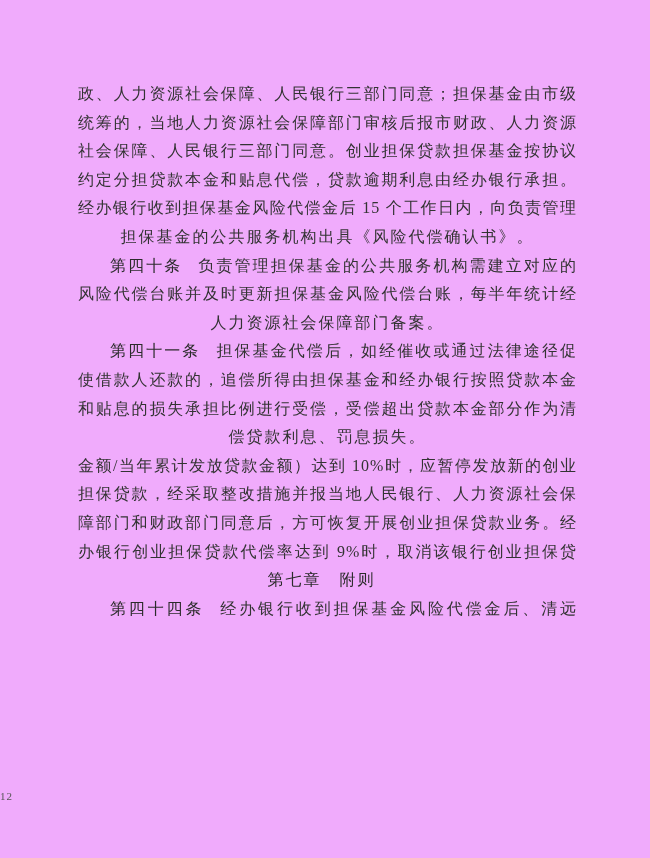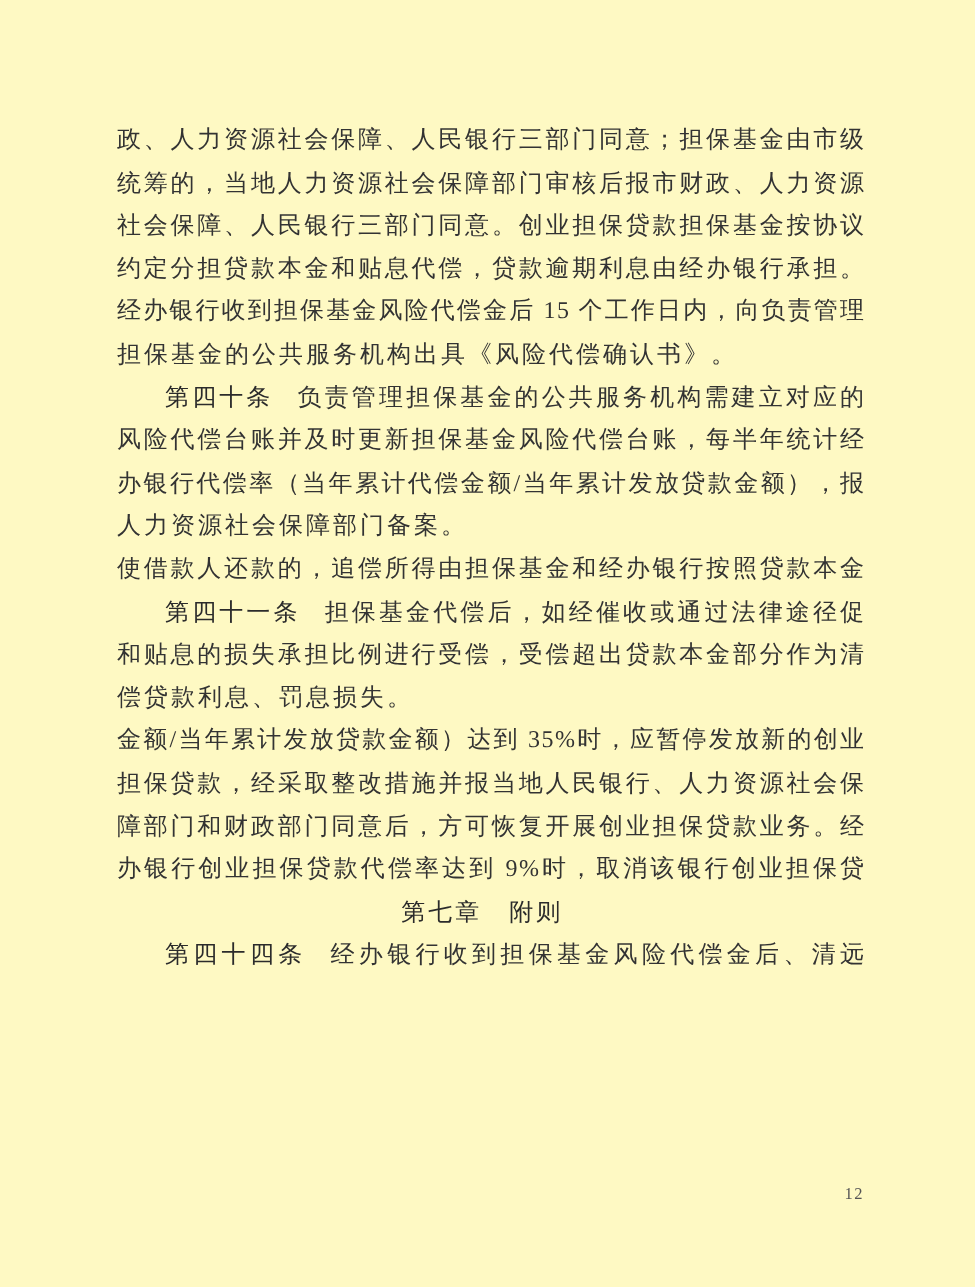--- a/index.html
+++ b/index.html
@@ -4,36 +4,36 @@
 <style>
   html, body {
     margin: 0;
     padding: 0;
     background: #ffffff;
   }
   .page {
     position: relative;
     width: 650px;
     height: 858px;
-    background: #fef9c3;
+    background: #f0abfc;
     overflow: hidden;
     font-family: "Liberation Serif", serif;
   }
   .content {
     position: absolute;
     left: 78px;
     top: 80px;
     width: 499px;
     font-size: 16px;
     line-height: 28.6px;
     color: #333333;
   }
   .line {
     letter-spacing: 2px;
-    text-align: left;
+    text-align: center;
     min-height: 28.6px;
   }
   .line.fill {
     letter-spacing: 1px;
     text-align: justify;
     text-align-last: justify;
   }
   .line.indent {
     padding-left: 32px;
   }
@@ -48,47 +48,46 @@
     margin-right: 16px;
   }
   .line.center .bold {
     margin-right: 12px;
   }
   .page-number {
     position: absolute;
     left: 0;
     top: 790px;
     width: 576px;
-    text-align: right;
+    text-align: left;
     font-size: 11px;
     color: #555555;
     letter-spacing: 1px;
     font-family: "Liberation Serif", serif;
   }
 </style>
 </head>
 <body>
 
 <div class="page">
   <div class="content">
       <div class="line fill"><span class="line-text">政、人力资源社会保障、人民银行三部门同意；担保基金由市级</span></div>
       <div class="line fill"><span class="line-text">统筹的，当地人力资源社会保障部门审核后报市财政、人力资源</span></div>
       <div class="line fill"><span class="line-text">社会保障、人民银行三部门同意。创业担保贷款担保基金按协议</span></div>
       <div class="line fill"><span class="line-text">约定分担贷款本金和贴息代偿，贷款逾期利息由经办银行承担。</span></div>
       <div class="line fill"><span class="line-text">经办银行收到担保基金风险代偿金后 15 个工作日内，向负责管理</span></div>
       <div class="line"><span class="line-text">担保基金的公共服务机构出具《风险代偿确认书》。</span></div>
       <div class="line indent fill"><span class="bold">第四十条</span><span class="line-text">负责管理担保基金的公共服务机构需建立对应的</span></div>
       <div class="line fill"><span class="line-text">风险代偿台账并及时更新担保基金风险代偿台账，每半年统计经</span></div>
-      <div class="line fill"><span class="line-text">办银行代偿率（当年累计代偿金额/当年累计发放贷款金额），报</span></div>
       <div class="line"><span class="line-text">人力资源社会保障部门备案。</span></div>
+      <div class="line indent fill"><span class="bold">第四十一条</span><span class="line-text">担保基金代偿后，如经催收或通过法律途径促</span></div>
       <div class="line fill"><span class="line-text">使借款人还款的，追偿所得由担保基金和经办银行按照贷款本金</span></div>
-      <div class="line indent fill"><span class="bold">第四十一条</span><span class="line-text">担保基金代偿后，如经催收或通过法律途径促</span></div>
       <div class="line fill"><span class="line-text">和贴息的损失承担比例进行受偿，受偿超出贷款本金部分作为清</span></div>
       <div class="line"><span class="line-text">偿贷款利息、罚息损失。</span></div>
-      <div class="line fill"><span class="line-text">金额/当年累计发放贷款金额）达到 35%时，应暂停发放新的创业</span></div>
+      <div class="line fill"><span class="line-text">金额/当年累计发放贷款金额）达到 10%时，应暂停发放新的创业</span></div>
       <div class="line fill"><span class="line-text">担保贷款，经采取整改措施并报当地人民银行、人力资源社会保</span></div>
       <div class="line fill"><span class="line-text">障部门和财政部门同意后，方可恢复开展创业担保贷款业务。经</span></div>
       <div class="line fill"><span class="line-text">办银行创业担保贷款代偿率达到 9%时，取消该银行创业担保贷</span></div>
       <div class="line center"><span class="bold">第七章　附则</span><span class="line-text"></span></div>
       <div class="line indent fill"><span class="bold">第四十四条</span><span class="line-text">经办银行收到担保基金风险代偿金后、清远</span></div>
     </div>
   <div class="page-number">12</div>
 </div>
 
 </body></html>

